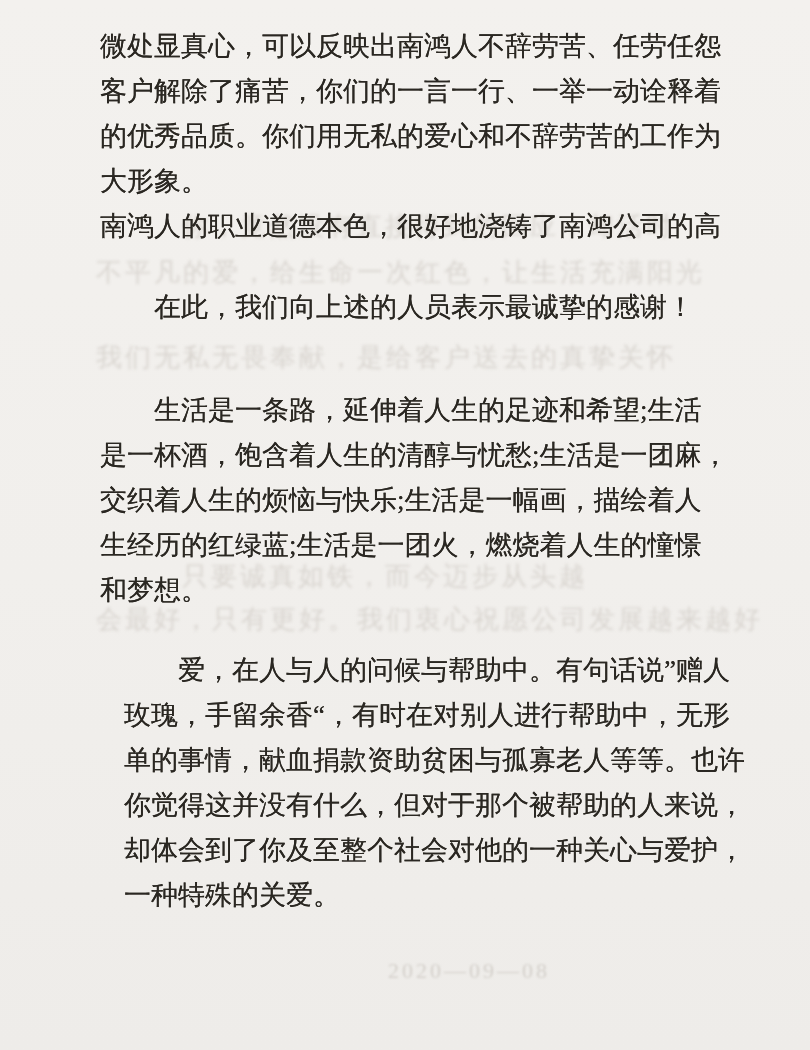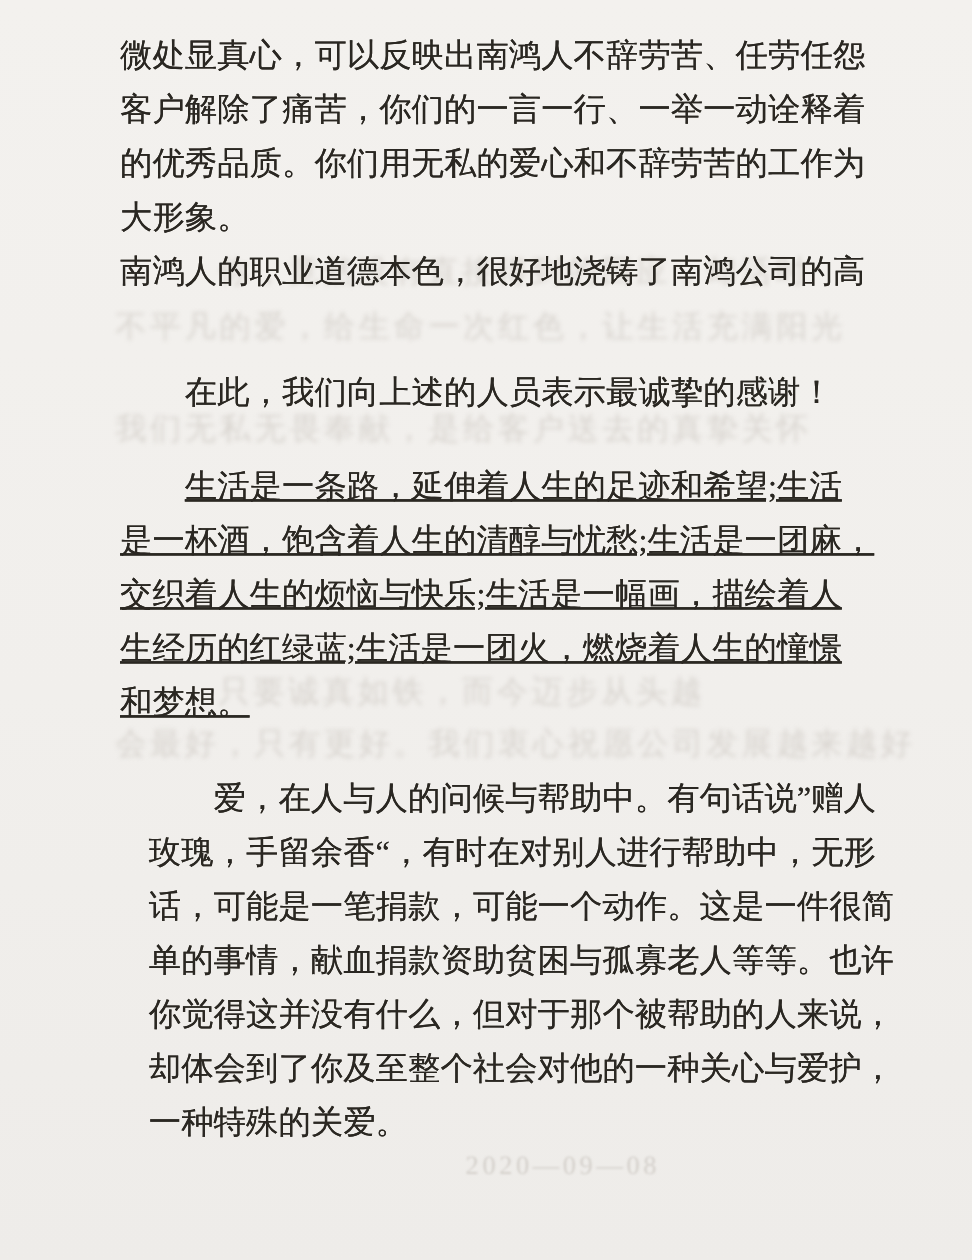--- a/index.html
+++ b/index.html
@@ -21,22 +21,22 @@
     position: absolute;
     left: 100px;
     top: 24px;
     width: 640px;
     color: #2a2722;
     font-size: 27px;
     line-height: 45px;
     text-shadow: 0 0 0.4px #3a372f;
   }
   .para { margin: 0; }
-  .para.gap-large  { margin-top: 56px; }
-  .para.gap-medium { margin-top: 33px; text-decoration: underline; }
+  .para.gap-large  { margin-top: 36px; }
+  .para.gap-medium { margin-top: 58px; }
   .para.gap-small  { margin-top: 35px; margin-left: 24px; }
   .line {
     height: 45px;
     white-space: nowrap;
     letter-spacing: 0px;
   }
   .line.indent { padding-left: 54px; }
   
   .ghost {
     position: absolute;
@@ -93,21 +93,20 @@
       <div class="para gap-medium">
         <div class="line indent">生活是一条路，延伸着人生的足迹和希望;生活</div>
         <div class="line">是一杯酒，饱含着人生的清醇与忧愁;生活是一团麻，</div>
         <div class="line">交织着人生的烦恼与快乐;生活是一幅画，描绘着人</div>
         <div class="line">生经历的红绿蓝;生活是一团火，燃烧着人生的憧憬</div>
         <div class="line">和梦想。</div>
       </div>
       <div class="para gap-small">
         <div class="line indent">爱，在人与人的问候与帮助中。有句话说”赠人</div>
         <div class="line">玫瑰，手留余香“，有时在对别人进行帮助中，无形</div>
-        <div class="line">话，可能是一笔捐款，可能一个动作。这是一件很简</div>
         <div class="line">单的事情，献血捐款资助贫困与孤寡老人等等。也许</div>
         <div class="line">你觉得这并没有什么，但对于那个被帮助的人来说，</div>
         <div class="line">却体会到了你及至整个社会对他的一种关心与爱护，</div>
         <div class="line">一种特殊的关爱。</div>
       </div>
     </div>
 
 </div>
 
 </body></html>

